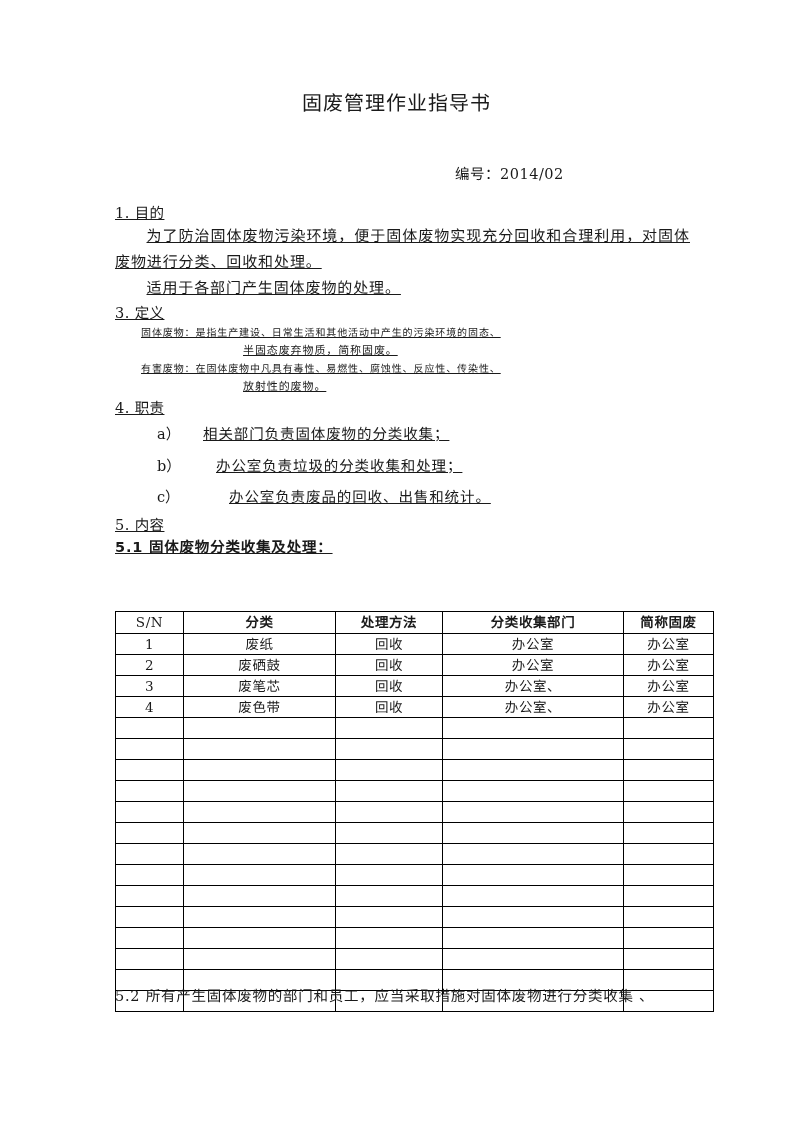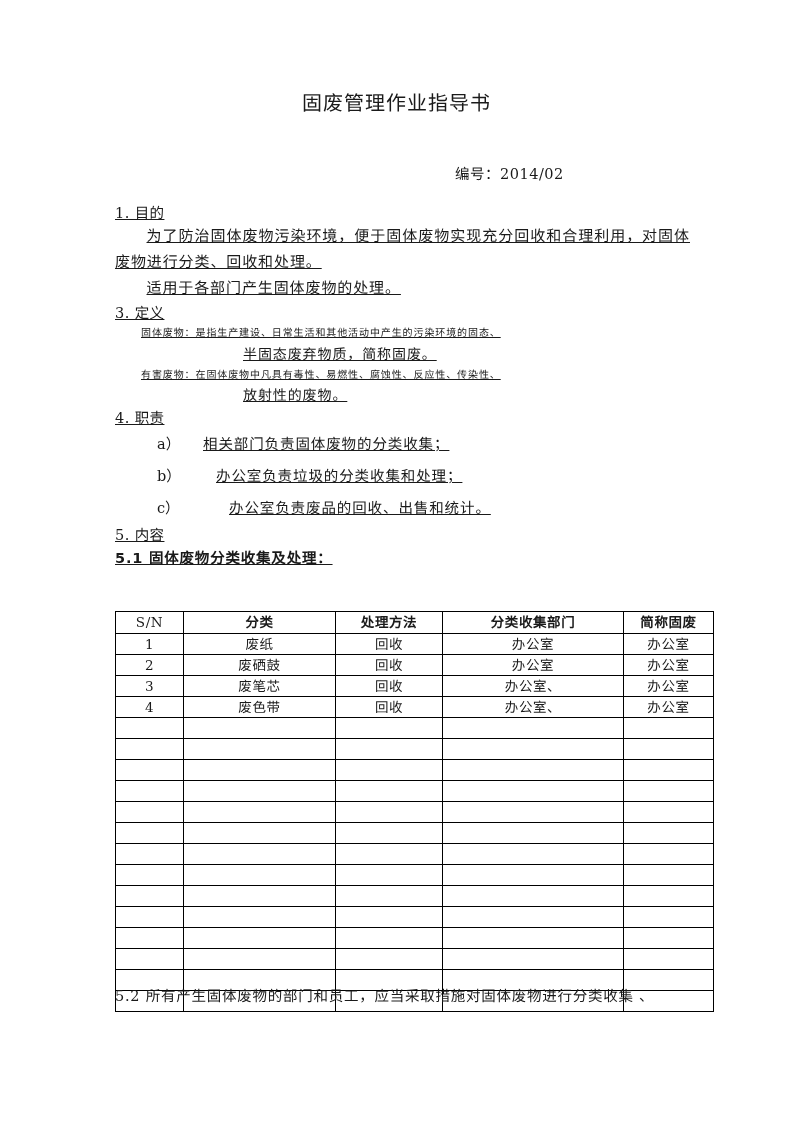--- a/index.html
+++ b/index.html
@@ -78,21 +78,21 @@
   }
 
   .def-line {
     font-size: 10px;
     line-height: 1.72;
     letter-spacing: 0.9px;
     padding-left: 26px;
     white-space: nowrap;
   }
   .def-cont {
-    font-size: 14px;
+    font-size: 11px;
     line-height: 1.72;
     letter-spacing: 0.9px;
     padding-left: 128px;
     white-space: nowrap;
   }
 
   .li-row {
     font-size: 14.5px;
     line-height: 2.18;
     letter-spacing: 0.9px;

